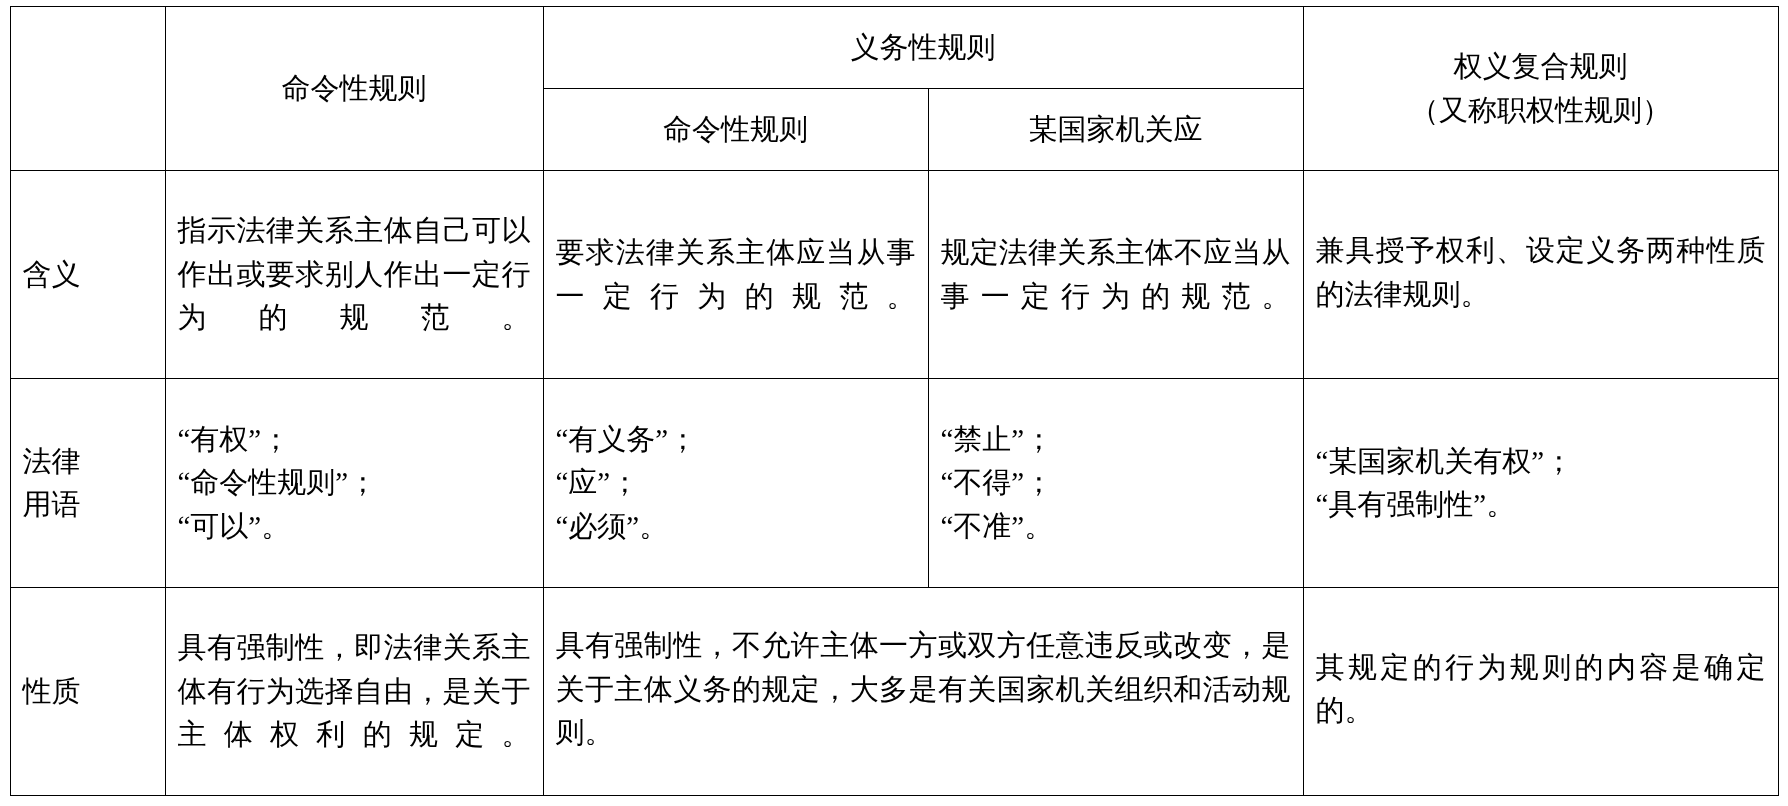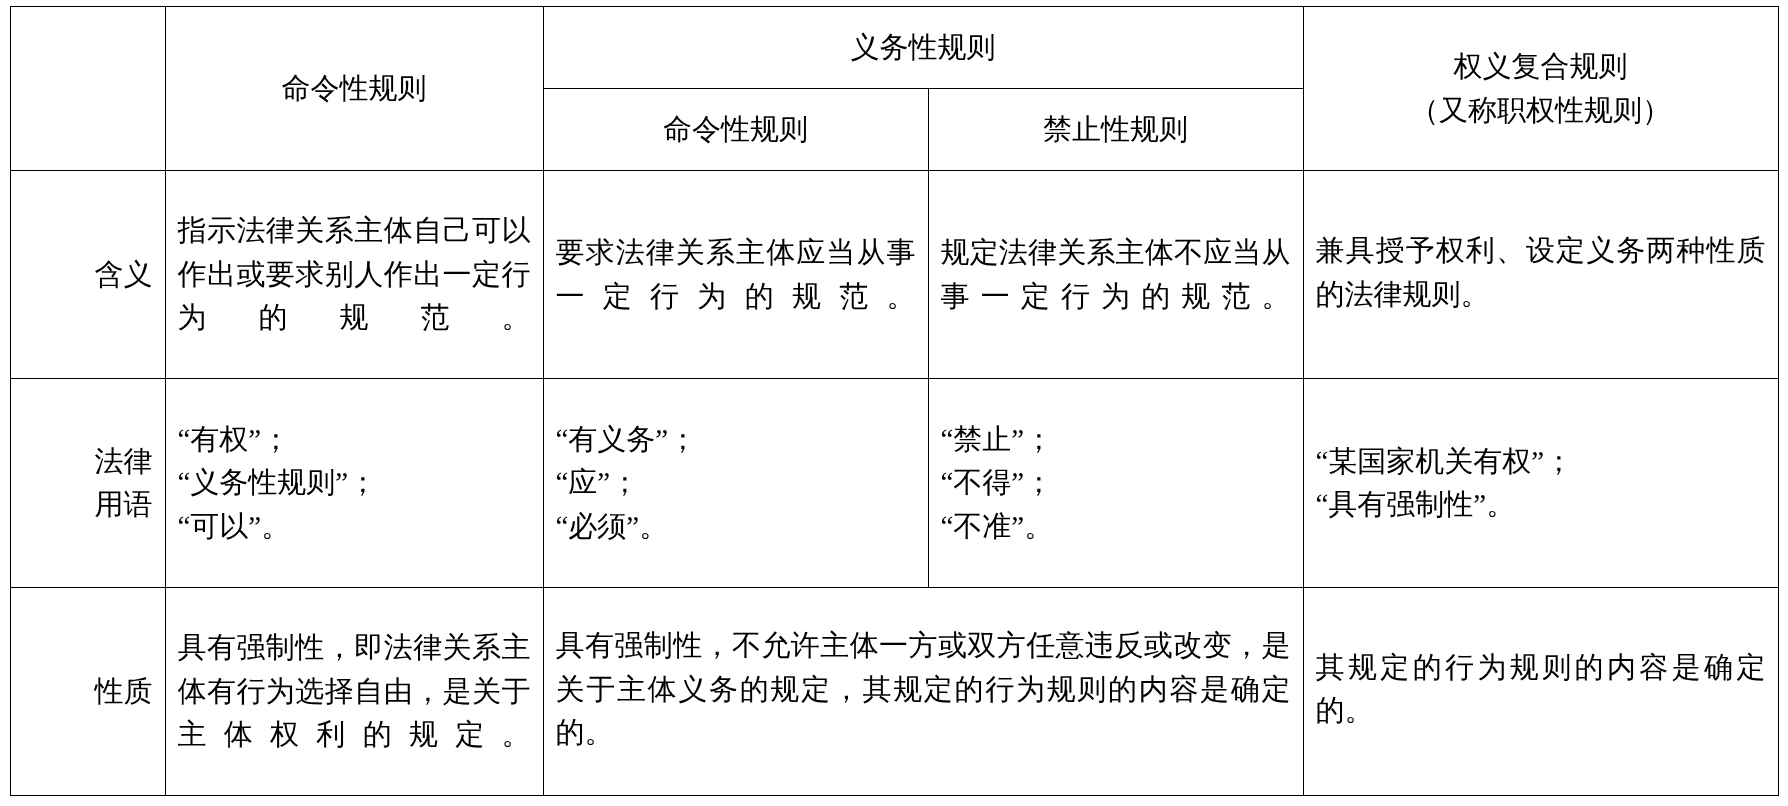--- a/index.html
+++ b/index.html
@@ -56,21 +56,21 @@
     padding: 10px 6px;
   }
   .hdr-sub {
     text-align: center;
     font-size: 31px;
     padding: 8px 6px;
   }
   .corner { border-top: 1.6px solid #000; }
 
   .rowlabel {
-    text-align: right;
+    text-align: left;
     font-size: 31px;
     line-height: 1.4;
     padding: 6px 4px;
   }
 
   
   .cell {
     text-align: justify;
     text-align-last: justify;
     font-size: 30px;
@@ -104,39 +104,39 @@
         <td class="hdr" rowspan="2">命令性规则</td>
         <td class="hdr" colspan="2">义务性规则</td>
         <td class="hdr" rowspan="2">
           <div>权义复合规则</div>
           <div>（又称职权性规则）</div>
         </td>
       </tr>
 
       <tr>
         <td class="hdr-sub">命令性规则</td>
-        <td class="hdr-sub">禁止性规则</td>
+        <td class="hdr-sub">某国家机关应</td>
       </tr>
 
       <tr>
         <td class="rowlabel">含义</td>
         <td class="cell">指示法律关系主体自己可以作出或要求别人作出一定行为的规范。</td>
         <td class="cell">要求法律关系主体应当从事一定行为的规范。</td>
         <td class="cell">规定法律关系主体不应当从事一定行为的规范。</td>
         <td class="cell last-left">兼具授予权利、设定义务两种性质的法律规则。</td>
       </tr>
 
       <tr>
         <td class="rowlabel">
           <div>法律</div>
           <div>用语</div>
         </td>
         <td class="cell-plain term-list">
           <div>“有权”；</div>
-          <div>“义务性规则”；</div>
+          <div>“命令性规则”；</div>
           <div>“可以”。</div>
         </td>
         <td class="cell-plain term-list">
           <div>“有义务”；</div>
           <div>“应”；</div>
           <div>“必须”。</div>
         </td>
         <td class="cell-plain term-list">
           <div>“禁止”；</div>
           <div>“不得”；</div>
@@ -144,18 +144,18 @@
         </td>
         <td class="cell-plain term-list">
           <div>“某国家机关有权”；</div>
           <div>“具有强制性”。</div>
         </td>
       </tr>
 
       <tr>
         <td class="rowlabel">性质</td>
         <td class="cell">具有强制性，即法律关系主体有行为选择自由，是关于主体权利的规定。</td>
-        <td class="cell last-left" colspan="2">具有强制性，不允许主体一方或双方任意违反或改变，是关于主体义务的规定，其规定的行为规则的内容是确定的。</td>
+        <td class="cell last-left" colspan="2">具有强制性，不允许主体一方或双方任意违反或改变，是关于主体义务的规定，大多是有关国家机关组织和活动规则。</td>
         <td class="cell last-left">其规定的行为规则的内容是确定的。</td>
       </tr>
     </tbody>
   </table>
 </div>
 
 </body></html>

